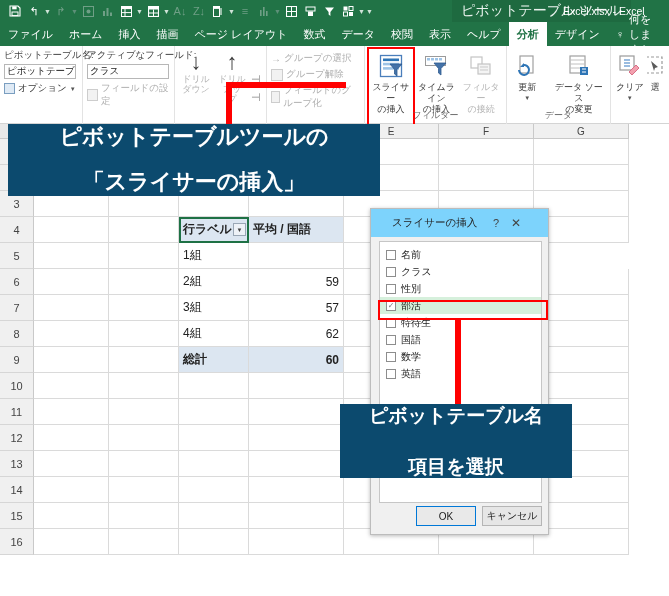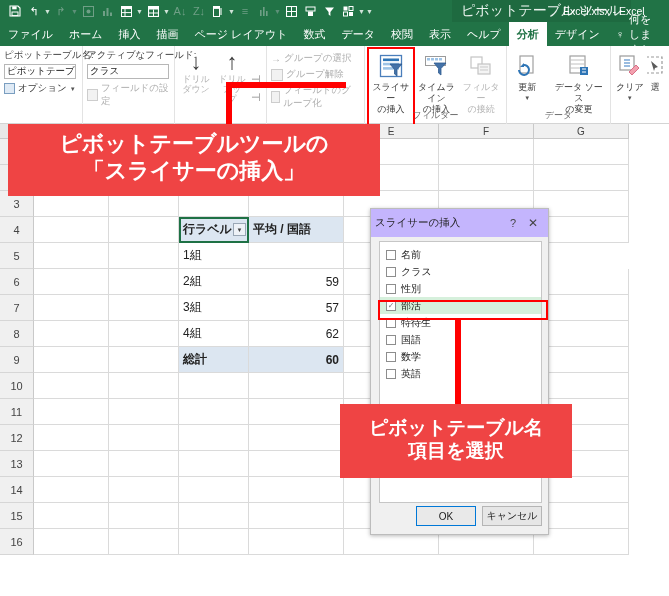--- a/index.html
+++ b/index.html
@@ -116,22 +116,22 @@
     background:#eef2f7; border:1px solid #9aa7b5; display:flex;
     align-items:center; justify-content:center; font-size:6px; color:#444;
   }
 
   
   .dialog{
     position:absolute; left:370px; top:208px; width:179px; height:327px;
     background:#f0f0f0; border:1px solid #bcbcbc; box-shadow:0 1px 4px rgba(0,0,0,.28);
   }
   .dlg-title{
-    height:28px; display:flex; align-items:center; padding:0 4px;
-    font-size:10.5px; color:#222; background:#c4b5fd;
+    height:28px; display:flex; align-items:center; padding:0 21px;
+    font-size:10.5px; color:#222; background:#7dd3fc;
   }
   .dlg-title .t{ flex:1; }
   .dlg-q{ width:18px; text-align:center; font-size:11px; color:#444; }
   .dlg-x{ width:22px; text-align:center; font-size:12px; color:#444; }
   .dlg-list{
     position:absolute; left:8px; top:32px; width:163px; height:262px;
     background:#fff; border:1px solid #c6c6c6;
   }
   .li{
     height:17px; display:flex; align-items:center; gap:5px; padding:0 6px;
@@ -145,23 +145,23 @@
   .dlg-btns{ position:absolute; left:0; bottom:8px; width:100%; display:flex; justify-content:flex-end; gap:6px; padding-right:6px;}
   .btn{
     width:60px;height:20px; font-size:10px; color:#1b1b1b;
     background:#e6e6e6; border:1px solid #b5b5b5;
     display:flex;align-items:center;justify-content:center;
   }
   .btn.primary{ border:1.5px solid #0078d7; background:#e9e9e9; }
 
   
   .callout{
-    position:absolute; background:#ef4444; color:#fff; font-weight:bold;
-    display:flex; flex-direction:column; align-items:center; justify-content:center;
-    text-align:center; line-height:1.22; z-index:40;font-family:Liberation Mono, monospace;
+    position:absolute; background:#0c4a6e; color:#fff; font-weight:bold;
+    display:flex; flex-direction:column; align-items:center; justify-content:space-between;
+    text-align:center; line-height:1.22; z-index:40;
   }
   #callout1{ left:8px; top:124px; width:372px; height:72px; font-size:22px; }
   #callout2{ left:340px; top:404px; width:232px; height:74px; font-size:19px; }
   .redline{ position:absolute; background:#ff0000; z-index:35; }
 
   .hl-item{
     position:absolute; left:378px; top:300px; width:170px; height:20px;
     border:2.5px solid #ff0000; z-index:38; pointer-events:none;
   }
 </style>

